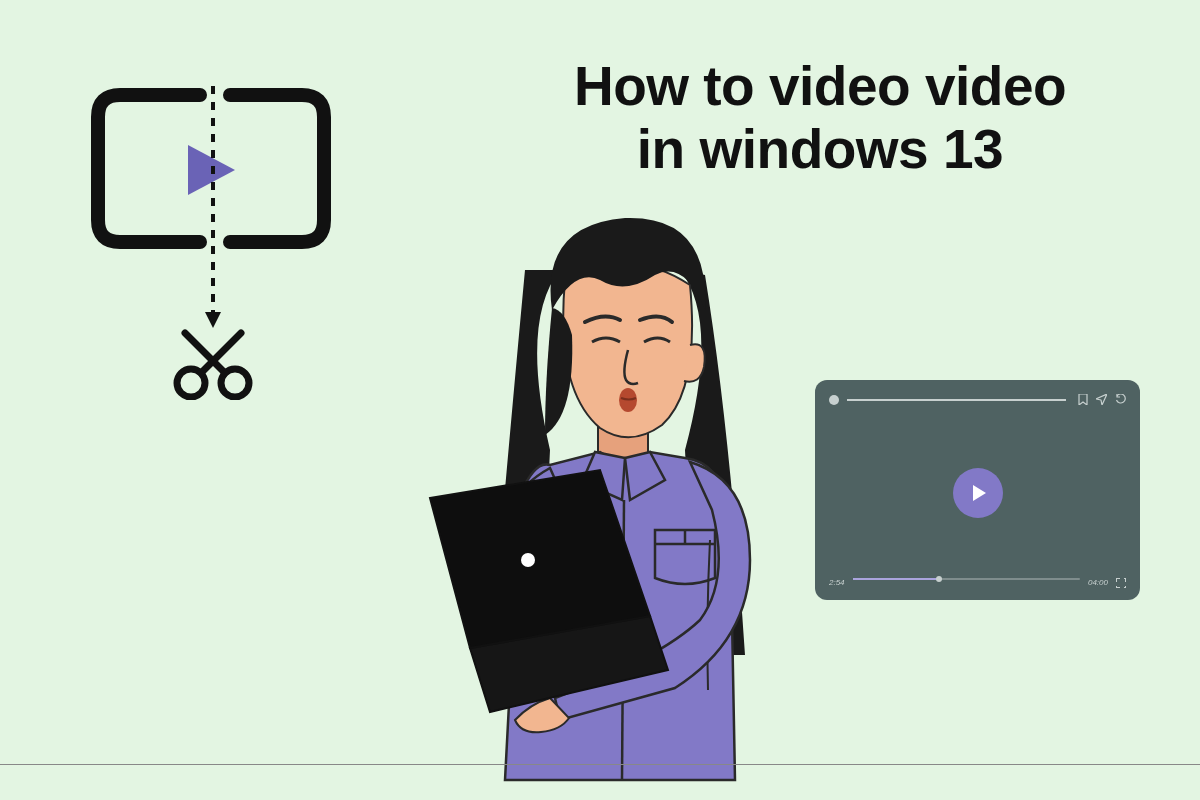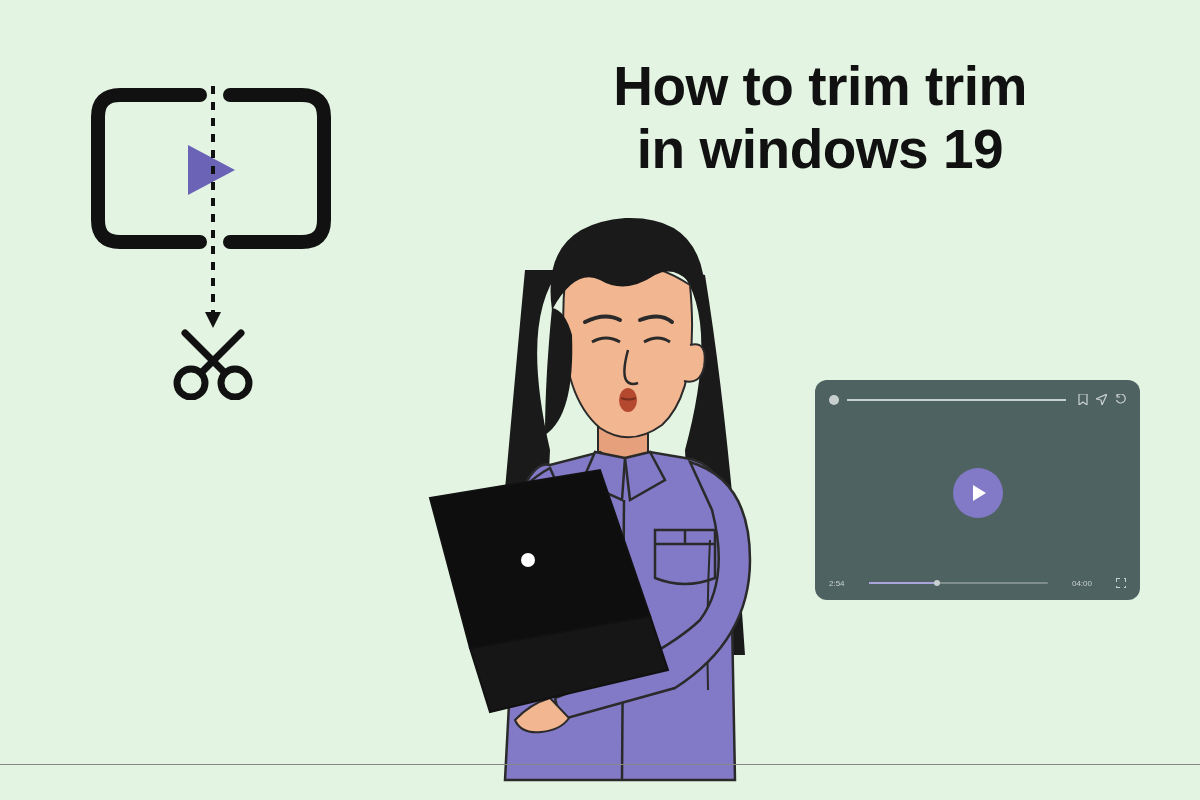--- a/index.html
+++ b/index.html
@@ -77,22 +77,22 @@
   }
   .mp-play::after {
     content: "";
     width: 0; height: 0;
     border-left: 13px solid #fff;
     border-top: 8px solid transparent;
     border-bottom: 8px solid transparent;
     margin-left: 3px;
   }
   .mp-bottom {
-    display: flex; align-items: center; gap: 24px;
-    font-size: 8px; color: #c7d0cf;
+    display: flex; gap: 8px;
+    font-size: 8px; color: #c7d0cf; font-style: italic;
   }
   .mp-time { flex-shrink: 0; }
   .mp-progress {
     flex: 1; height: 2px; background: rgba(199,208,207,0.4);
     position: relative; border-radius: 2px;
   }
   .mp-progress-fill {
     position: absolute; left: 0; top: 0; height: 100%; width: 38%;
     background: #aaa4dd;
   }
@@ -107,22 +107,22 @@
   .mp-fullscreen::before, .mp-fullscreen::after {
     content:""; position:absolute; background:#4f6262; width:4px; height:12px;
     left:3px; top:-1px;
   }
   .mp-fullscreen::after { width:12px; height:4px; left:-1px; top:3px; }
 </style>
 </head>
 <body>
 
 <div class="title">
-  <span>How to trim trim</span><br>
-  <span>in windows 19</span>
+  <span>How to video video</span><br>
+  <span>in windows 13</span>
 </div>
 
 <div class="cut-frame">
   <svg width="260" height="320" viewBox="0 0 260 320">
 
     <g stroke="#111" stroke-width="14" fill="none" stroke-linecap="round">
 
       <path d="M 120 15 H 40 Q 18 15 18 37 V 140 Q 18 162 40 162 H 120"></path>
 
       <path d="M 150 15 H 222 Q 244 15 244 37 V 140 Q 244 162 222 162 H 150"></path>

